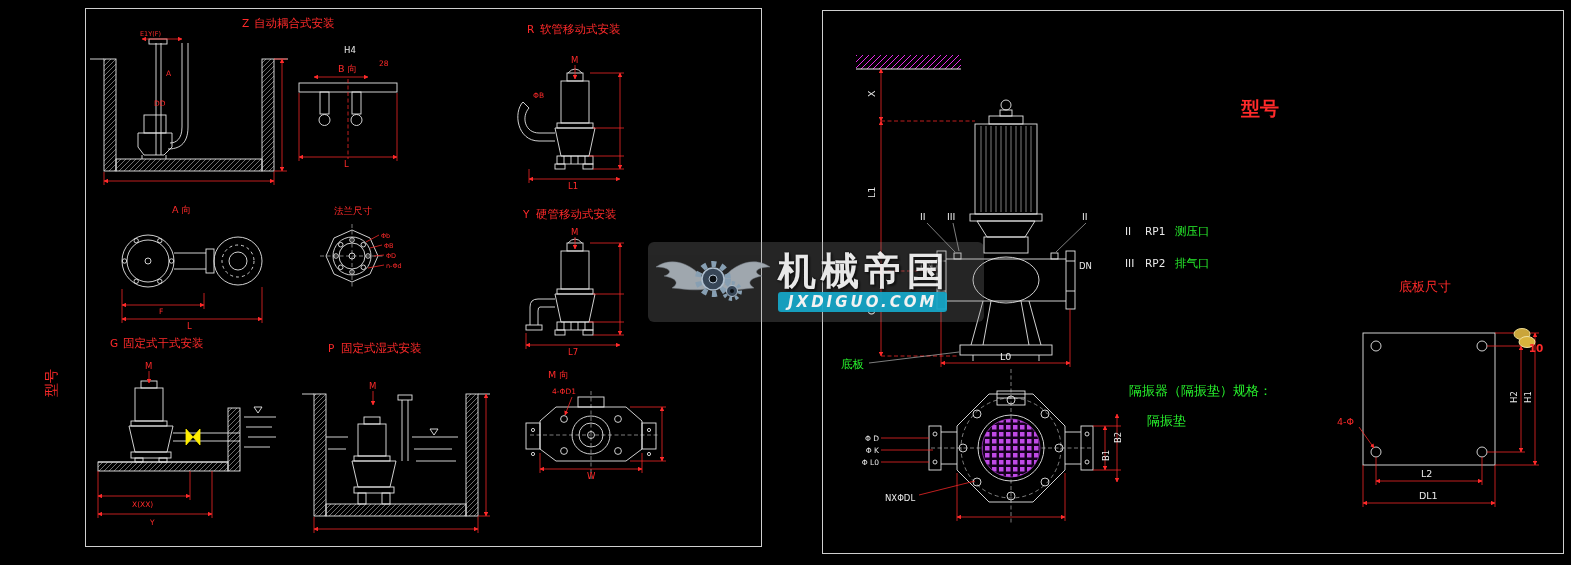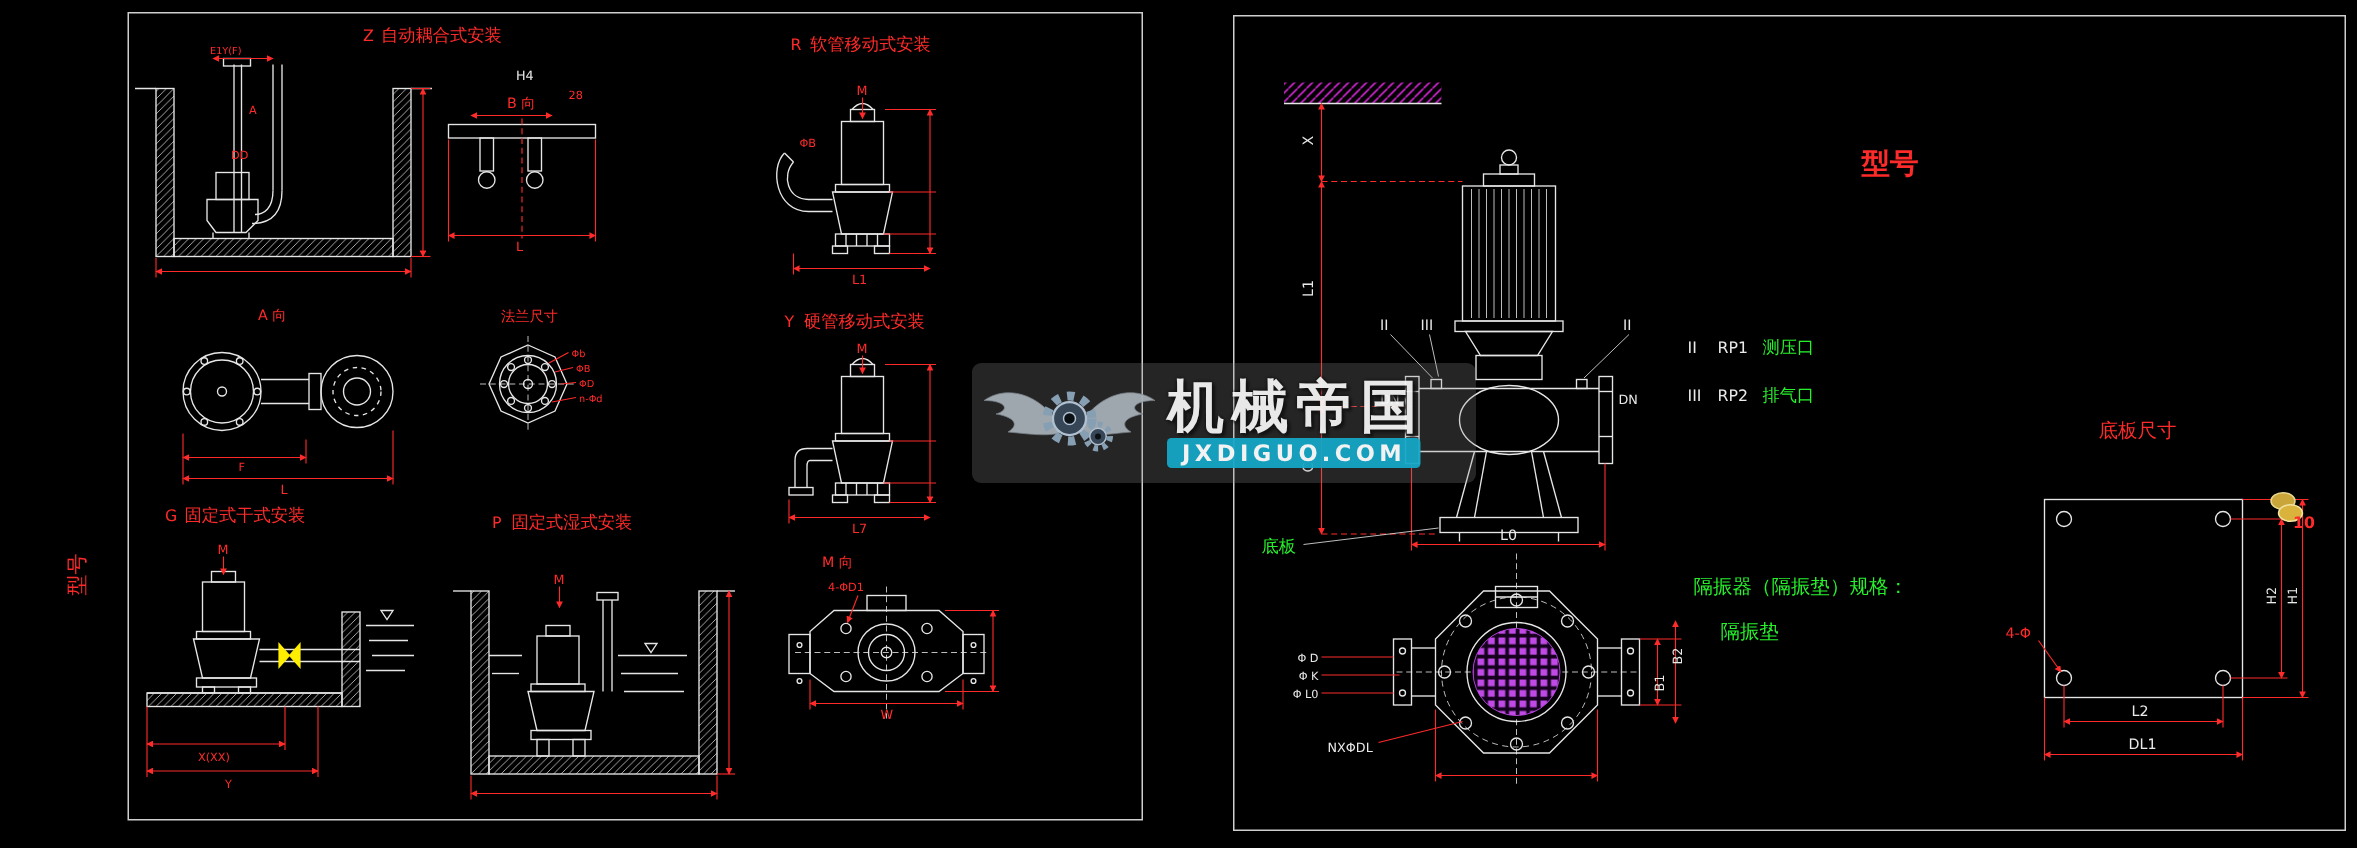--- a/index.html
+++ b/index.html
@@ -20,21 +20,21 @@
   .f13{font-size:13px;} .f19{font-size:19px;font-weight:bold;}
   .vmodel{position:absolute;left:26px;top:374px;width:52px;text-align:center;
           color:#ff2a2a;font-size:14px;transform:rotate(-90deg);}
   
   .wm{position:absolute;left:648px;top:242px;width:324px;height:76px;display:flex;
       align-items:center;gap:6px;padding:2px 6px;background:rgba(145,145,145,.28);
       border-radius:6px;opacity:.95;}
   .wm-textcol{display:flex;flex-direction:column;align-items:flex-start;}
   .wm-title{font-size:38px;font-weight:900;color:#f5f5f5;letter-spacing:5px;line-height:1.05;
             text-shadow:2px 2px 2px rgba(20,20,20,.9),0 0 3px rgba(0,0,0,.8);}
-  .wm-bar{margin-top:1px;background:#18a7c8;color:#fff;font-weight:bold;
+  .wm-bar{margin-top:1px;background:#18a7c8;color:#fff;font-style:italic;font-weight:bold;
           font-size:15px;letter-spacing:3px;padding:1px 10px;border-radius:3px;}
 </style>
 </head>
 <body>
 
 <div class="canvas">
 
   <div class="vmodel">型号</div>
 
   <div class="sheet" id="left-sheet">

